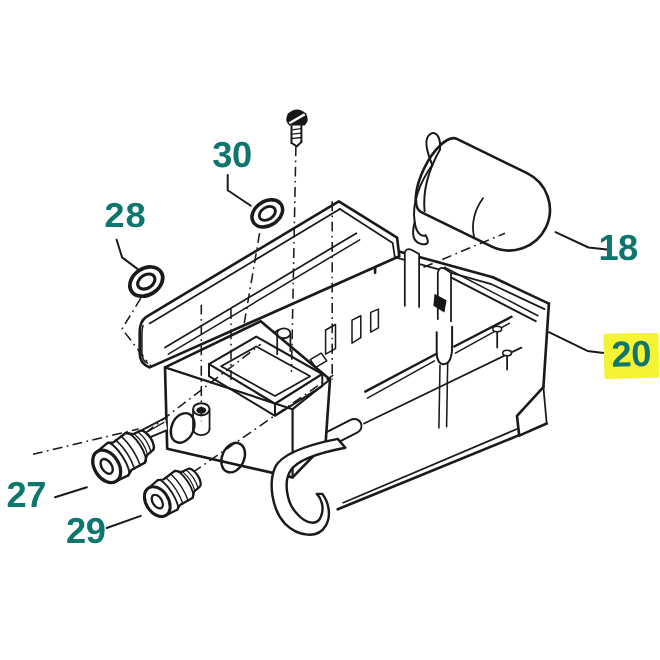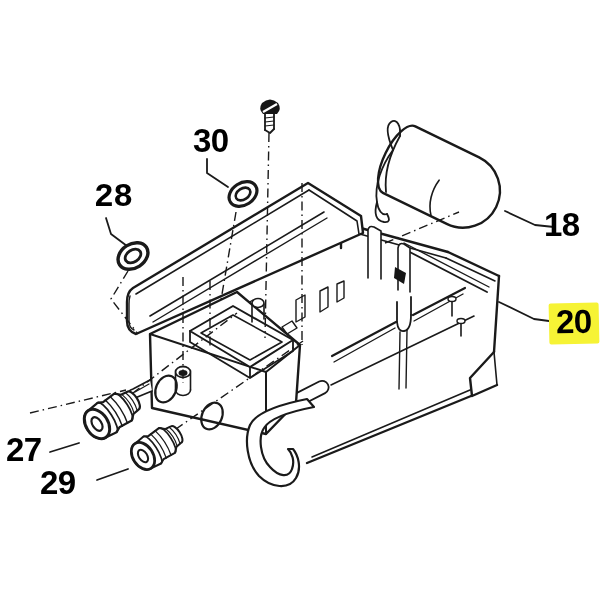--- a/index.html
+++ b/index.html
@@ -6,21 +6,21 @@
   .stage{position:relative;width:600px;height:600px;background:#ffffff;overflow:hidden;
          font-family:"Liberation Sans", sans-serif;}
   .stage svg{position:absolute;left:0;top:0;}
   .s  {stroke:#1a1a1a;fill:none;stroke-linecap:round;stroke-linejoin:round;}
   .f  {fill:#ffffff;}
   .w24{stroke-width:2.4;} .w22{stroke-width:2.2;} .w20{stroke-width:2;}
   .w18{stroke-width:1.8;} .w16{stroke-width:1.6;} .w14{stroke-width:1.4;} .w12{stroke-width:1.2;}
   .dash{stroke:#1a1a1a;stroke-width:1.4;fill:none;stroke-dasharray:9 4 1.5 4;}
   .dark{fill:#161616;stroke:none;}
   .callout{position:absolute;font-weight:700;font-size:33px;line-height:1.05;
-           color:#000000;letter-spacing:-0.5px;cursor:pointer;user-select:none;}
+           color:#0f766e;letter-spacing:-0.5px;cursor:pointer;user-select:none;}
   .callout.highlighted{padding:2px 7px 4px;transform:rotate(-1.2deg);border-radius:2px;}
 </style>
 </head>
 <body>
 
 <div class="stage">
 
 <svg width="600" height="600" viewBox="0 0 600 600">
 
   <g>
@@ -170,15 +170,15 @@
     <path class="s w18" d="M50,452 L79,443"></path>
     <path class="s w18" d="M97,480 L128,469"></path>
   </g>
 </svg>
 
 <div class="callout" style="left:193px;top:124px;">30</div>
 <div class="callout" style="left:94px;top:181px;font-family:Liberation Mono, monospace;">28</div>
 <div class="callout" style="left:544px;top:208px;">18</div>
 <div class="callout highlighted" style="left: 549px; top: 303px; background-color: rgb(246, 243, 53);">20</div>
 <div class="callout" style="left:6px;top:433px;">27</div>
-<div class="callout" style="left:40px;top:466px;">29</div>
+<div class="callout" style="left:60px;top:466px;">29</div>
 
 </div>
 
 </body></html>

